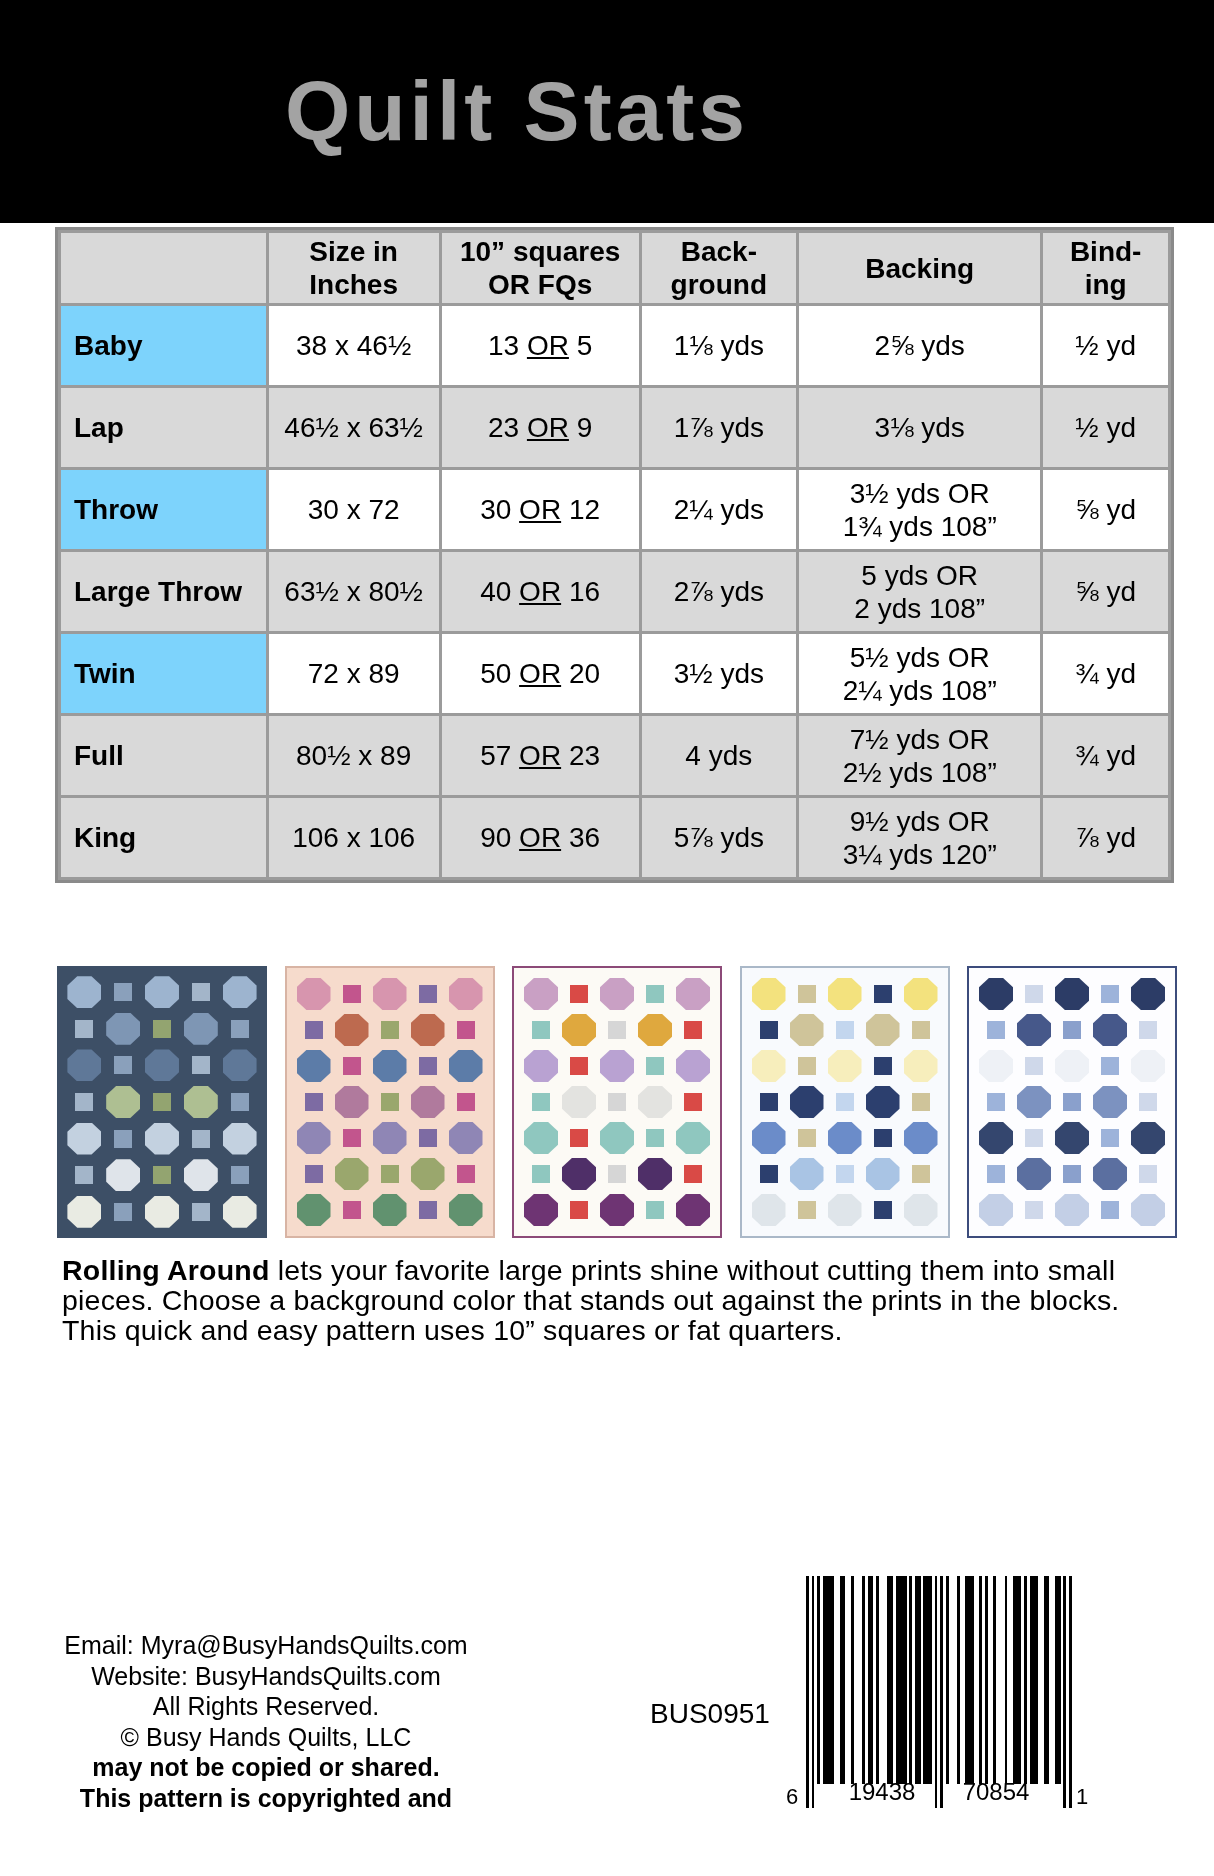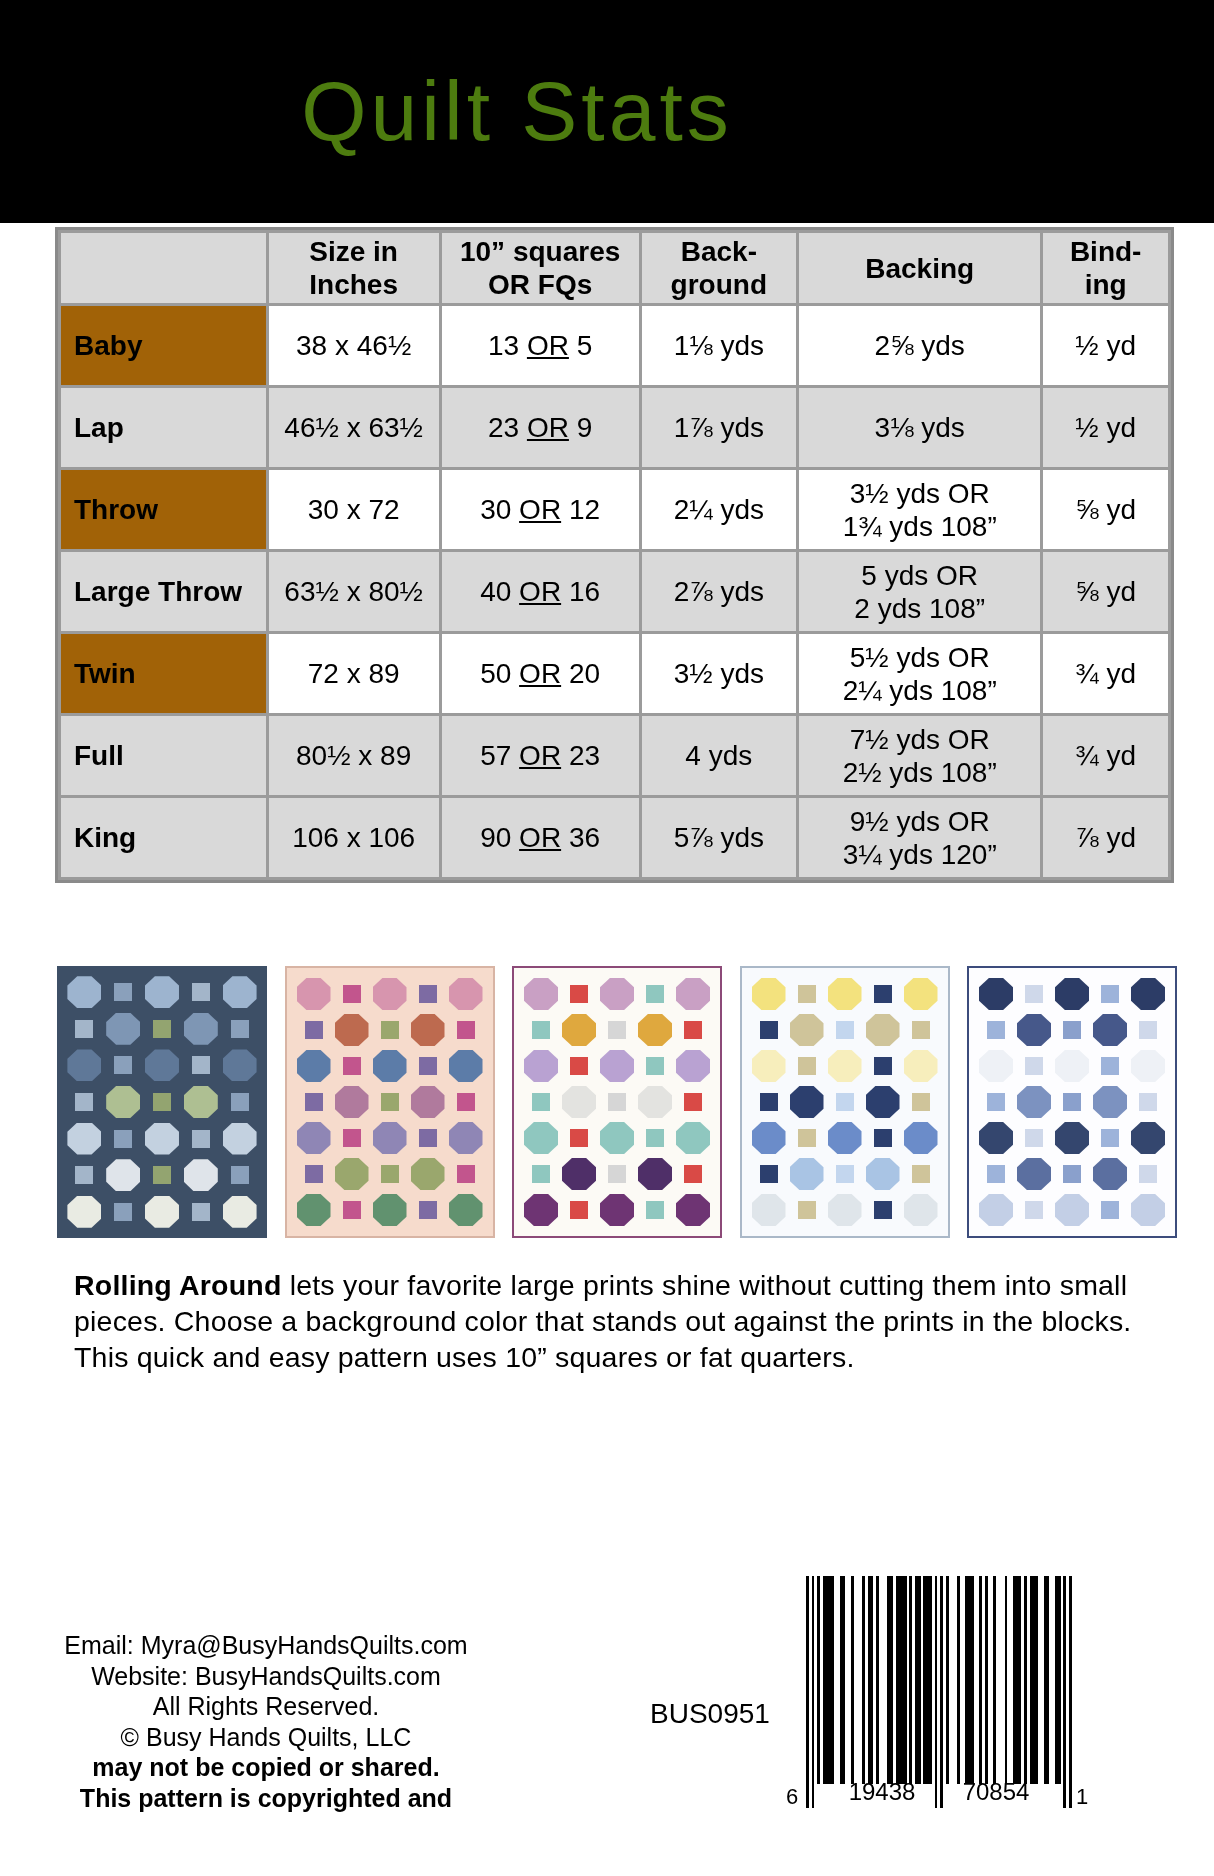--- a/index.html
+++ b/index.html
@@ -2,50 +2,50 @@
 <html><head>
 <meta charset="utf-8">
 <style>
   html,body{margin:0;padding:0;background:#ffffff;}
   .page{position:relative;width:1214px;height:1876px;background:#ffffff;
         font-family:"Liberation Sans",sans-serif;color:#000;overflow:hidden;}
 
   
   .band{position:absolute;left:0;top:0;width:1214px;height:223px;background:#000;
         display:flex;align-items:center;justify-content:center;}
-  .band h1{margin:0;color:#4d7c0f;font-size:84px;font-weight:400;letter-spacing:4px;
+  .band h1{margin:0;color:#a3a3a3;font-size:84px;font-weight:700;letter-spacing:4px;
            transform:translateX(-90px);font-family:"Liberation Sans",sans-serif;}
 
   
   .stats-wrap{position:absolute;left:55px;top:227px;width:1113px;border:3px solid #8a8a8a;}
   table.stats{border-collapse:collapse;width:100%;table-layout:fixed;}
   table.stats th,table.stats td{border:3px solid #9b9b9b;font-size:28px;
       text-align:center;vertical-align:middle;padding:2px 4px;box-sizing:border-box;}
   table.stats th{background:#d9d9d9;font-weight:bold;line-height:33px;
       white-space:pre-line;height:66px;}
   table.stats tbody tr{height:82px;}
   table.stats tr.shade td{background:#d9d9d9;}
-  table.stats td.name{background:#a16207;text-align:left;font-weight:bold;padding-left:13px;}
+  table.stats td.name{background:#7dd3fc;text-align:left;font-weight:bold;padding-left:13px;}
   table.stats .or{text-decoration:underline;}
   table.stats td.backing div{line-height:33px;}
 
   
   .quilts{position:absolute;left:57px;top:966px;width:1120px;height:272px;
           display:flex;justify-content:space-between;}
   .quilt{width:210px;height:272px;box-sizing:border-box;padding:9px;
          display:grid;grid-template-columns:repeat(5,1fr);grid-template-rows:repeat(7,1fr);
          gap:2px;}
   .quilt .cell{display:flex;align-items:center;justify-content:center;width:100%;height:100%;}
   .quilt .oct{width:34px;height:32px;
       clip-path:polygon(29% 0%,71% 0%,100% 29%,100% 71%,71% 100%,29% 100%,0% 71%,0% 29%);}
   .quilt .sq{width:18px;height:18px;}
 
   
-  .para{position:absolute;left:57px;width:1110px;margin:17px;
-        font-size:28.5px;line-height:36px;letter-spacing:0.2px;}
+  .para{position:absolute;left:57px;width:1110px;margin:5px;
+        font-size:28.5px;line-height:30px;letter-spacing:0.2px;}
   .para .lead{font-weight:bold;}
   #para1{top:1250px;}
   #para2{top:1392px;}
 
   
   .contact{position:absolute;left:46px;top:1630px;width:440px;text-align:center;
            font-size:25px;line-height:30.6px;}
   .contact .bold{font-weight:bold;}
   .sku{position:absolute;left:650px;top:1698px;font-size:28px;}
 

